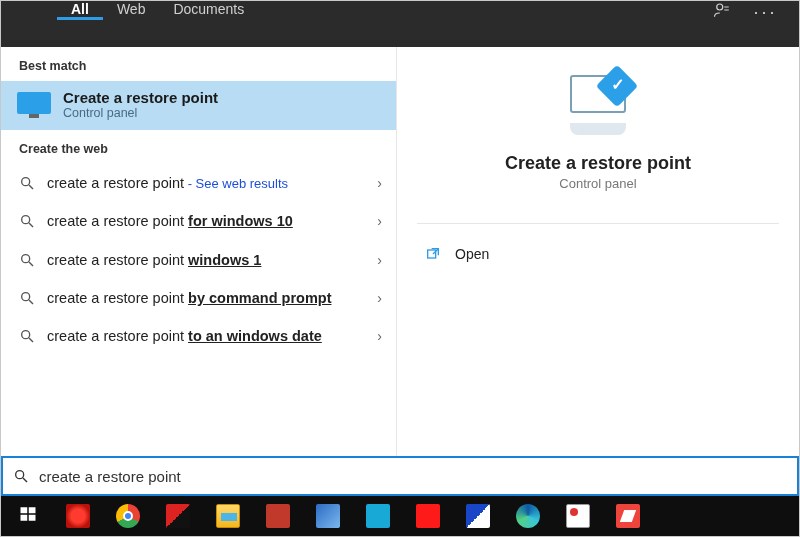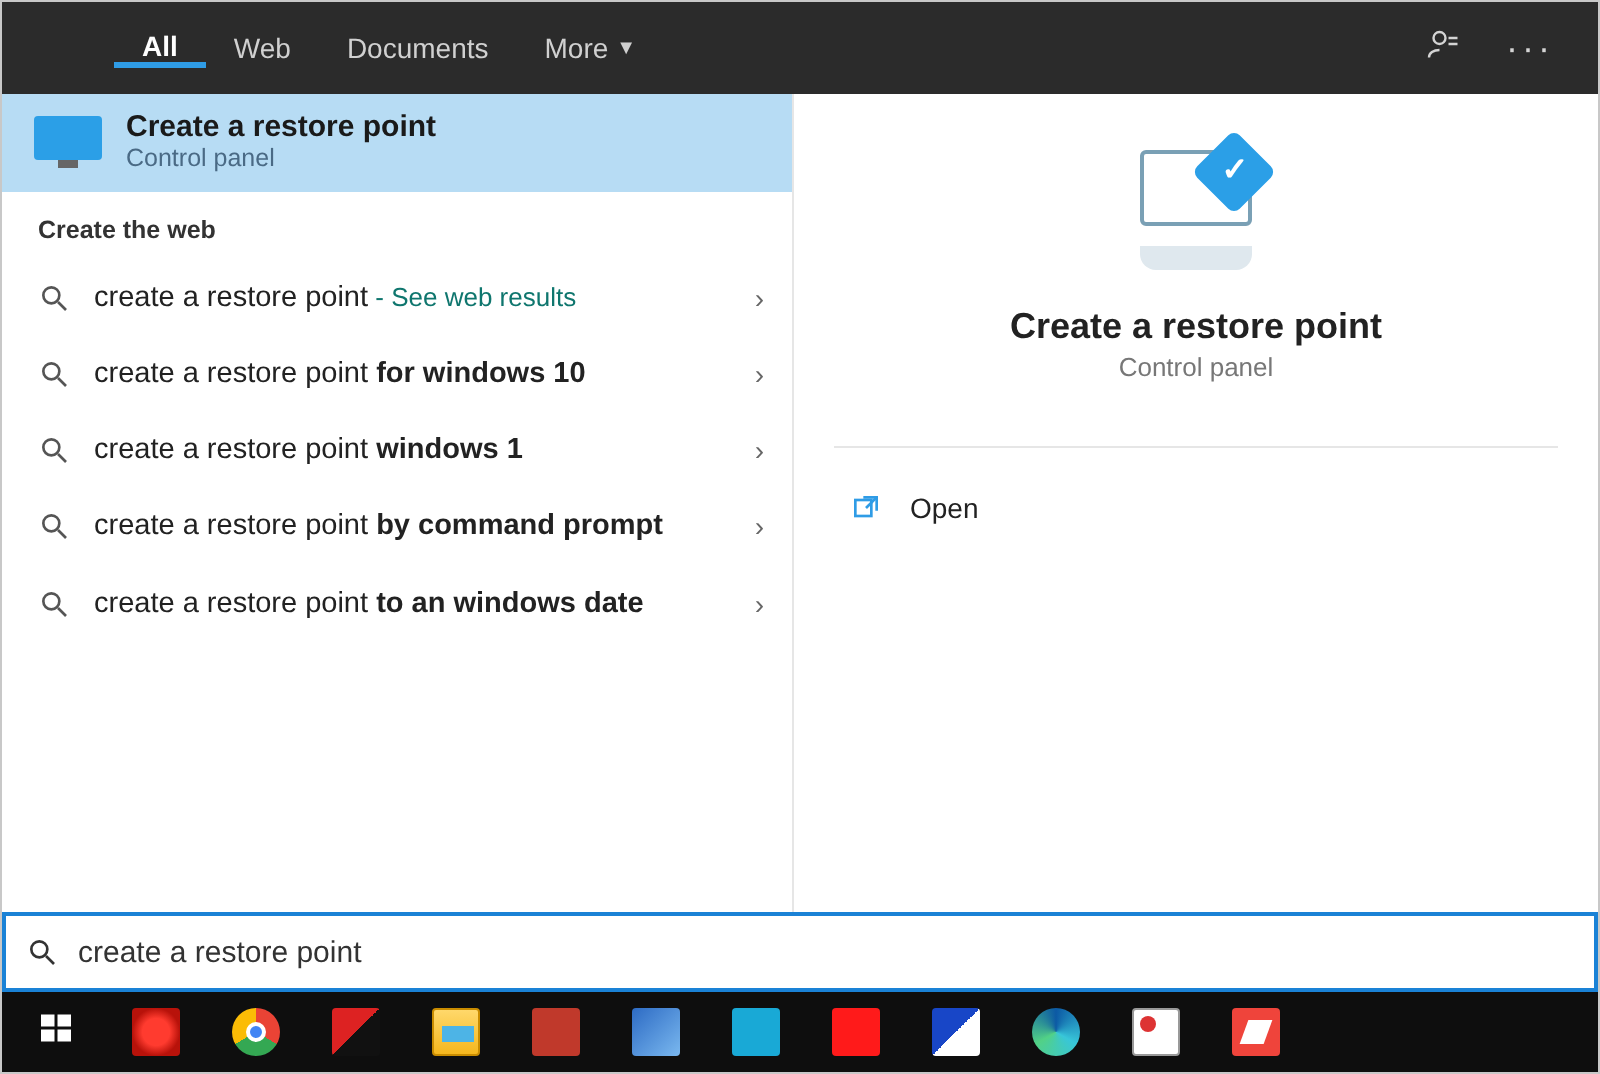--- a/index.html
+++ b/index.html
@@ -1,19 +1,19 @@
 <!DOCTYPE html>
 <html><head>
 <meta charset="utf-8">
 <style>
   * { box-sizing: border-box; margin: 0; padding: 0; font-family: "Segoe UI", sans-serif; }
   html, body { width: 800px; height: 537px; overflow: hidden; background: #fff; }
   .root { width: 800px; height: 537px; display: flex; flex-direction: column; border: 1px solid #c8c8c8; }
   
-  .tabbar { height: 46px; background: #2b2b2b; display: flex; align-items: center; position: relative; }
+  .tabbar { height: 46px; background: #2b2b2b; display: flex; align-items: flex-start; position: relative; }
   .tabbar-spacer-left { width: 56px; }
   .tab { color: #d0d0d0; font-size: 14px; padding: 0 14px; display: flex; align-items: center; cursor: pointer; }
   .tab.active { color: #fff; font-weight: 600; border-bottom: 3px solid #2f9ce6; }
   .tab .chev { margin-left: 4px; font-size: 10px; }
   .tabbar-right { margin-left: auto; display: flex; align-items: center; gap: 22px; padding-right: 22px; color: #d4d4d4; }
   .tabbar-right .dots { font-size: 18px; letter-spacing: 2px; }
   
   .main { flex: 1; display: flex; min-height: 0; }
   .left { width: 396px; border-right: 1px solid #e6e6e6; display: flex; flex-direction: column; overflow: hidden; }
   .section-label { font-size: 12.5px; font-weight: 600; color: #333; padding: 12px 16px 8px 18px; }
@@ -21,22 +21,22 @@
   .bm-icon { width: 34px; height: 26px; position: relative; }
   .bm-monitor { width: 34px; height: 22px; background: #2b9fe7; border-radius: 2px; position: relative; }
   .bm-monitor::after { content: ""; position: absolute; left: 12px; bottom: -4px; width: 10px; height: 4px; background: #666; }
   .bm-text .title { font-size: 15px; font-weight: 600; color: #1a1a1a; }
   .bm-text .sub { font-size: 12.5px; color: #4a6a85; }
   .web-list { display: flex; flex-direction: column; }
   .web-item { display: flex; align-items: center; padding: 10px 14px 10px 18px; gap: 12px; cursor: pointer; }
   .mag { width: 16px; flex: 0 0 16px; }
   .mag svg { width: 16px; height: 16px; display: block; }
   .web-text { flex: 1; font-size: 14.5px; color: #222; line-height: 1.25; }
-  .web-text .bold { font-weight: 600; }
-  .web-text .hint { color: #0f766e; font-size: 13px; }
+  .web-text .bold { font-weight: 600; text-decoration: underline; }
+  .web-text .hint { color: #1d4ed8; font-size: 13px; }
   .chev-right { color: #666; font-size: 14px; flex: 0 0 auto; }
   
   .right { flex: 1; display: flex; flex-direction: column; align-items: stretch; }
   .detail-top { display: flex; flex-direction: column; align-items: center; padding: 28px 20px 22px 20px; }
   .detail-icon { width: 80px; height: 60px; position: relative; margin-bottom: 18px; }
   .di-screen { width: 56px; height: 38px; background: #fff; border: 2px solid #7aa0b5; border-radius: 3px; position: absolute; left: 12px; top: 0; }
   .di-shield { position: absolute; right: 6px; top: -4px; width: 30px; height: 30px; background: #2b9fe7; border-radius: 4px; transform: rotate(45deg); }
   .di-shield::after { content: "✓"; color: #fff; font-size: 16px; position: absolute; left: 8px; top: 4px; transform: rotate(-45deg); font-weight: 700; }
   .di-base { position: absolute; bottom: 0; left: 12px; width: 56px; height: 12px; background: #dfe8ee; border-radius: 0 0 8px 8px; }
   .detail-title { font-size: 18px; font-weight: 600; color: #222; }
@@ -57,39 +57,36 @@
 </head>
 <body>
 
 <div class="root">
 
   <div class="tabbar">
     <div class="tabbar-spacer-left"></div>
     <div class="tab active">All</div>
     <div class="tab">Web</div>
     <div class="tab">Documents</div>
-    <div class="tab">
-      <span>More</span>
-      <span class="chev">▼</span>
-    </div>
     <div class="tabbar-right">
       <span>
         <svg width="18" height="18" viewBox="0 0 24 24" fill="none" stroke="#d4d4d4" stroke-width="1.6">
             <circle cx="9" cy="8" r="4"></circle>
             <path d="M2 21c0-3 3-5 7-5"></path>
             <path d="M15 8l6 0M15 12l6 0"></path>
           </svg>
       </span>
       <span class="dots">···</span>
     </div>
   </div>
 
   <div class="main">
 
     <div class="left">
+      <div class="section-label">Best match</div>
       <div class="best-match">
         <div class="bm-icon">
           <div class="bm-monitor"></div>
         </div>
         <div class="bm-text">
           <div class="title">Create a restore point</div>
           <div class="sub">Control panel</div>
         </div>
       </div>
 

